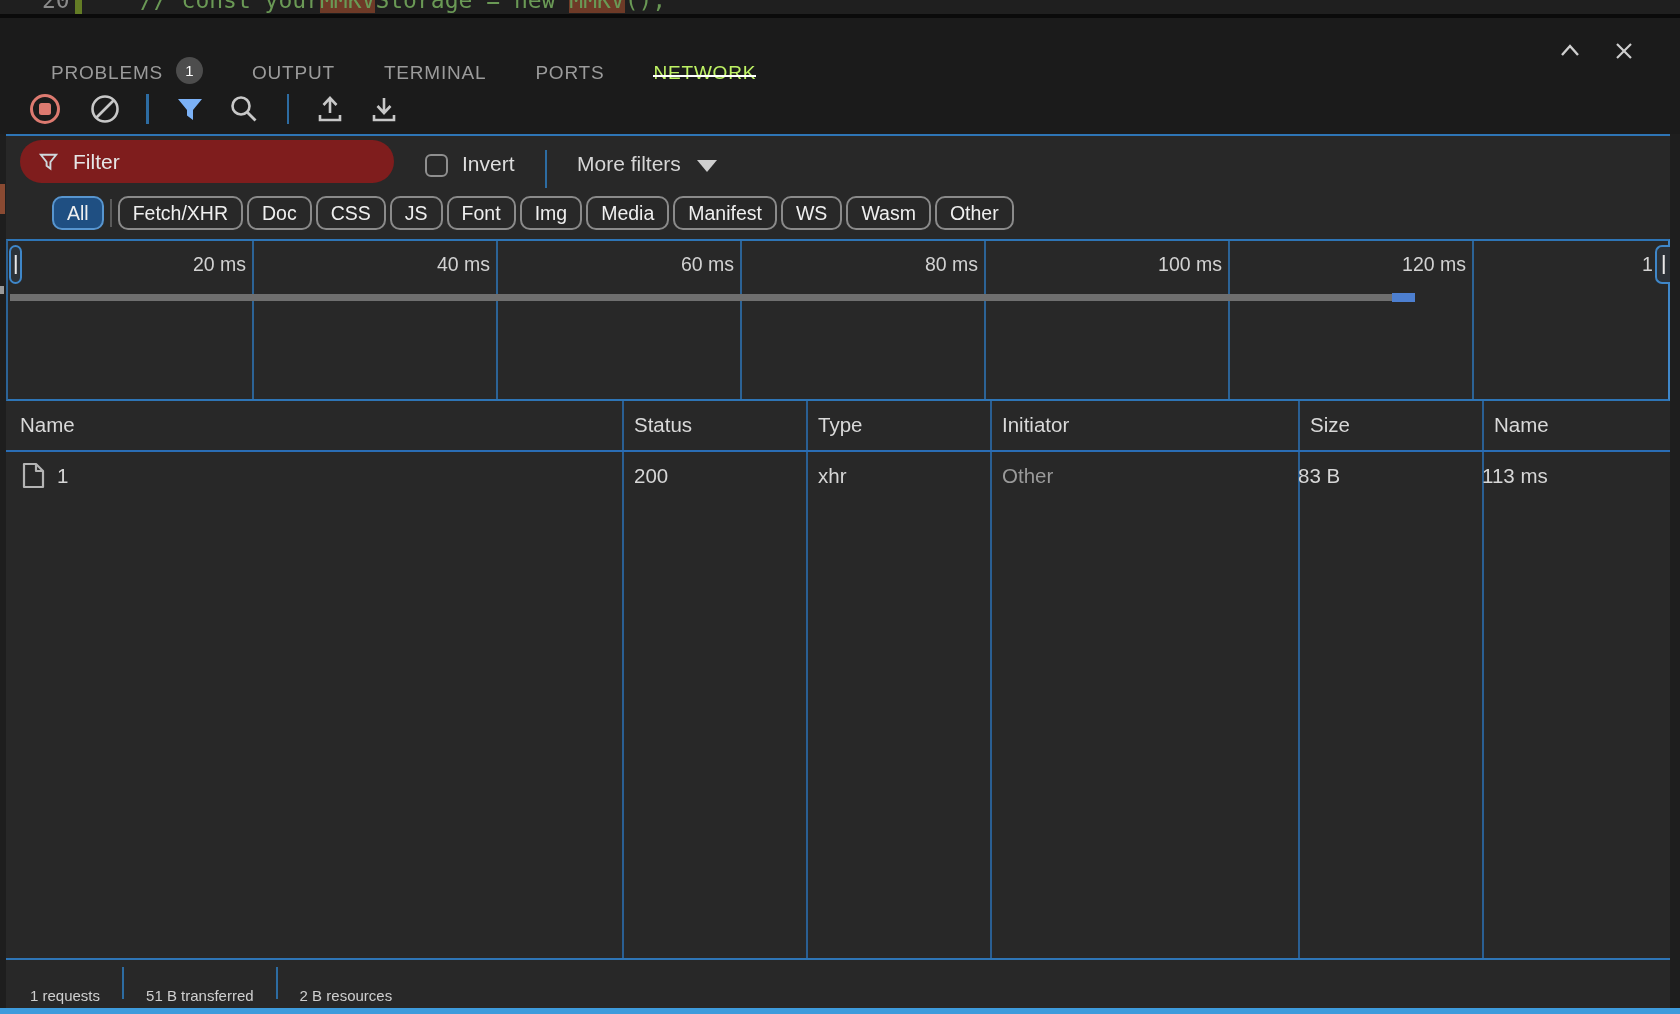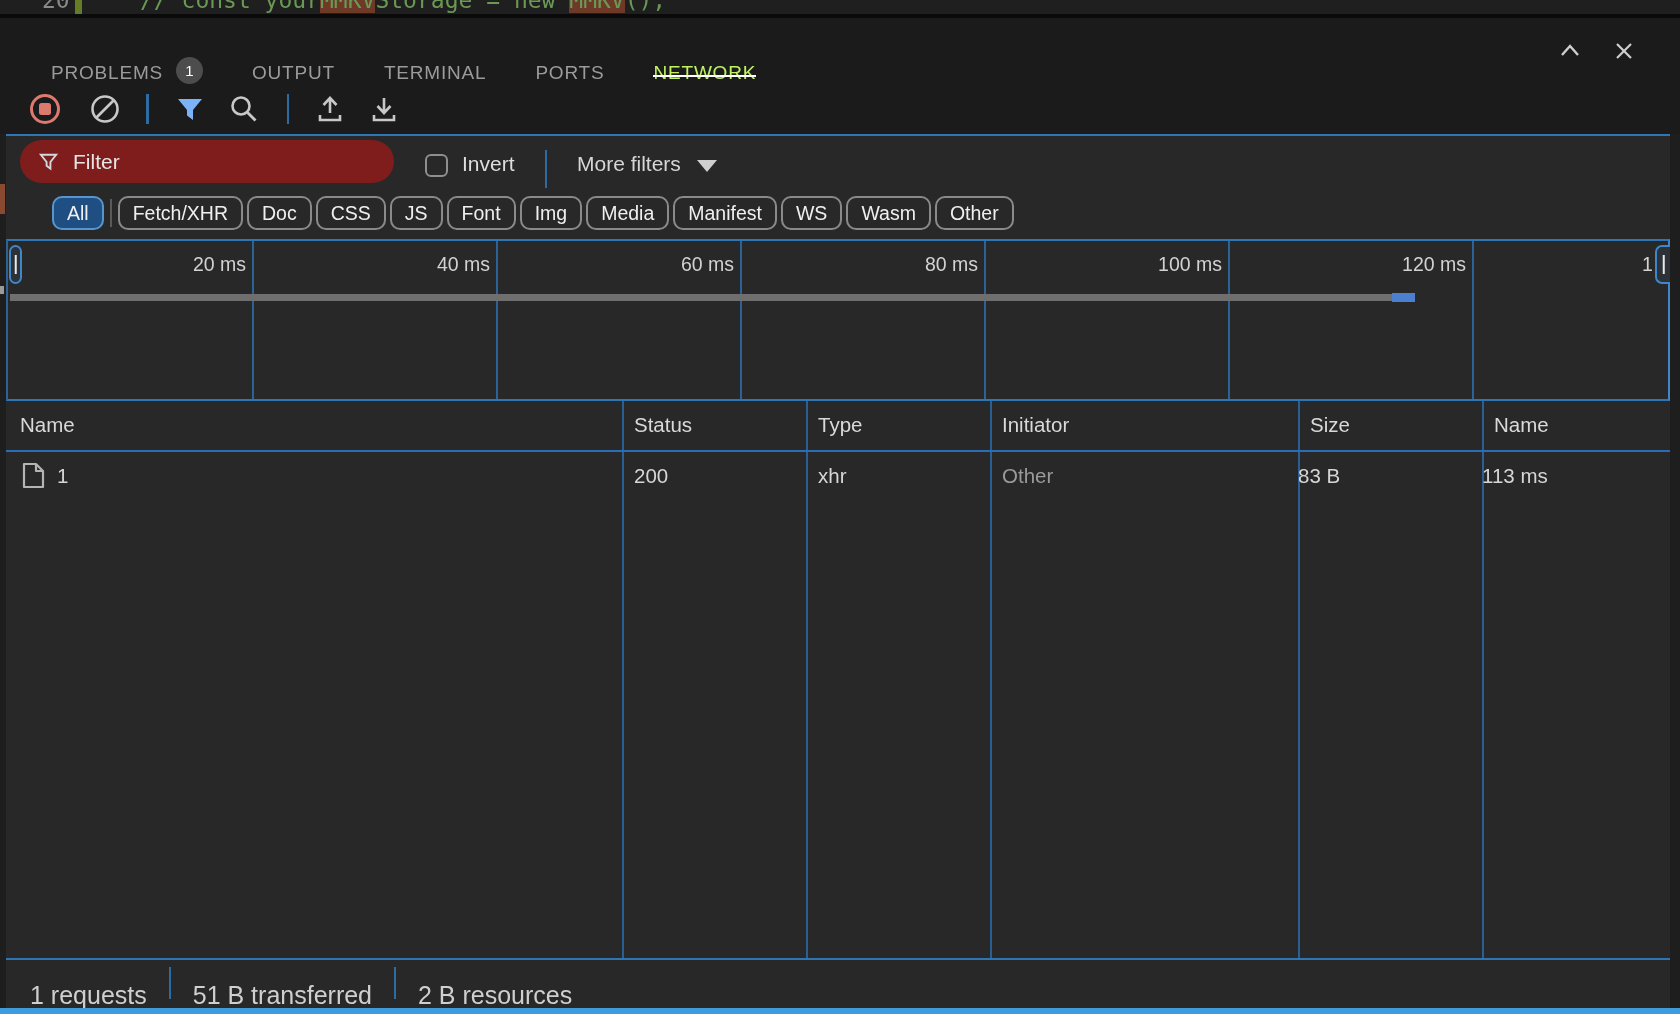--- a/index.html
+++ b/index.html
@@ -93,21 +93,21 @@
   .grid-row { position:absolute; left:0; top:51px; width:1664px; height:50px; cursor:pointer; }
   .rcell { position:absolute; top:12px; font-size:20.5px; color:#d6d6d6; }
   .rcell.dim { color:#9a9a9a; }
   .rcell.num { text-align:left; }
   .name-cell { position:absolute; left:16px; top:10px; display:flex; align-items:center; gap:12px;
                font-size:20.5px; color:#d6d6d6; }
 
   
   .statusbar { position:absolute; left:0; bottom:0; width:1664px; height:50px;
                display:flex; align-items:center; padding-left:24px; gap:22px; }
-  .statusbar span { font-size:25px; color:#cfcfcf;margin-top:25px; }
+  .statusbar span { font-size:15px; color:#cfcfcf;margin-top:25px; }
   .sb-sep { width:2px; height:32px; background:#2d6ca2; }
 
   .bottom-line { position:absolute; left:0; top:1008px; width:1680px; height:6px; background:#3e9bdc; }
 </style>
 </head>
 <body>
 
 <div class="screen">
 
   <div class="editor-strip">

